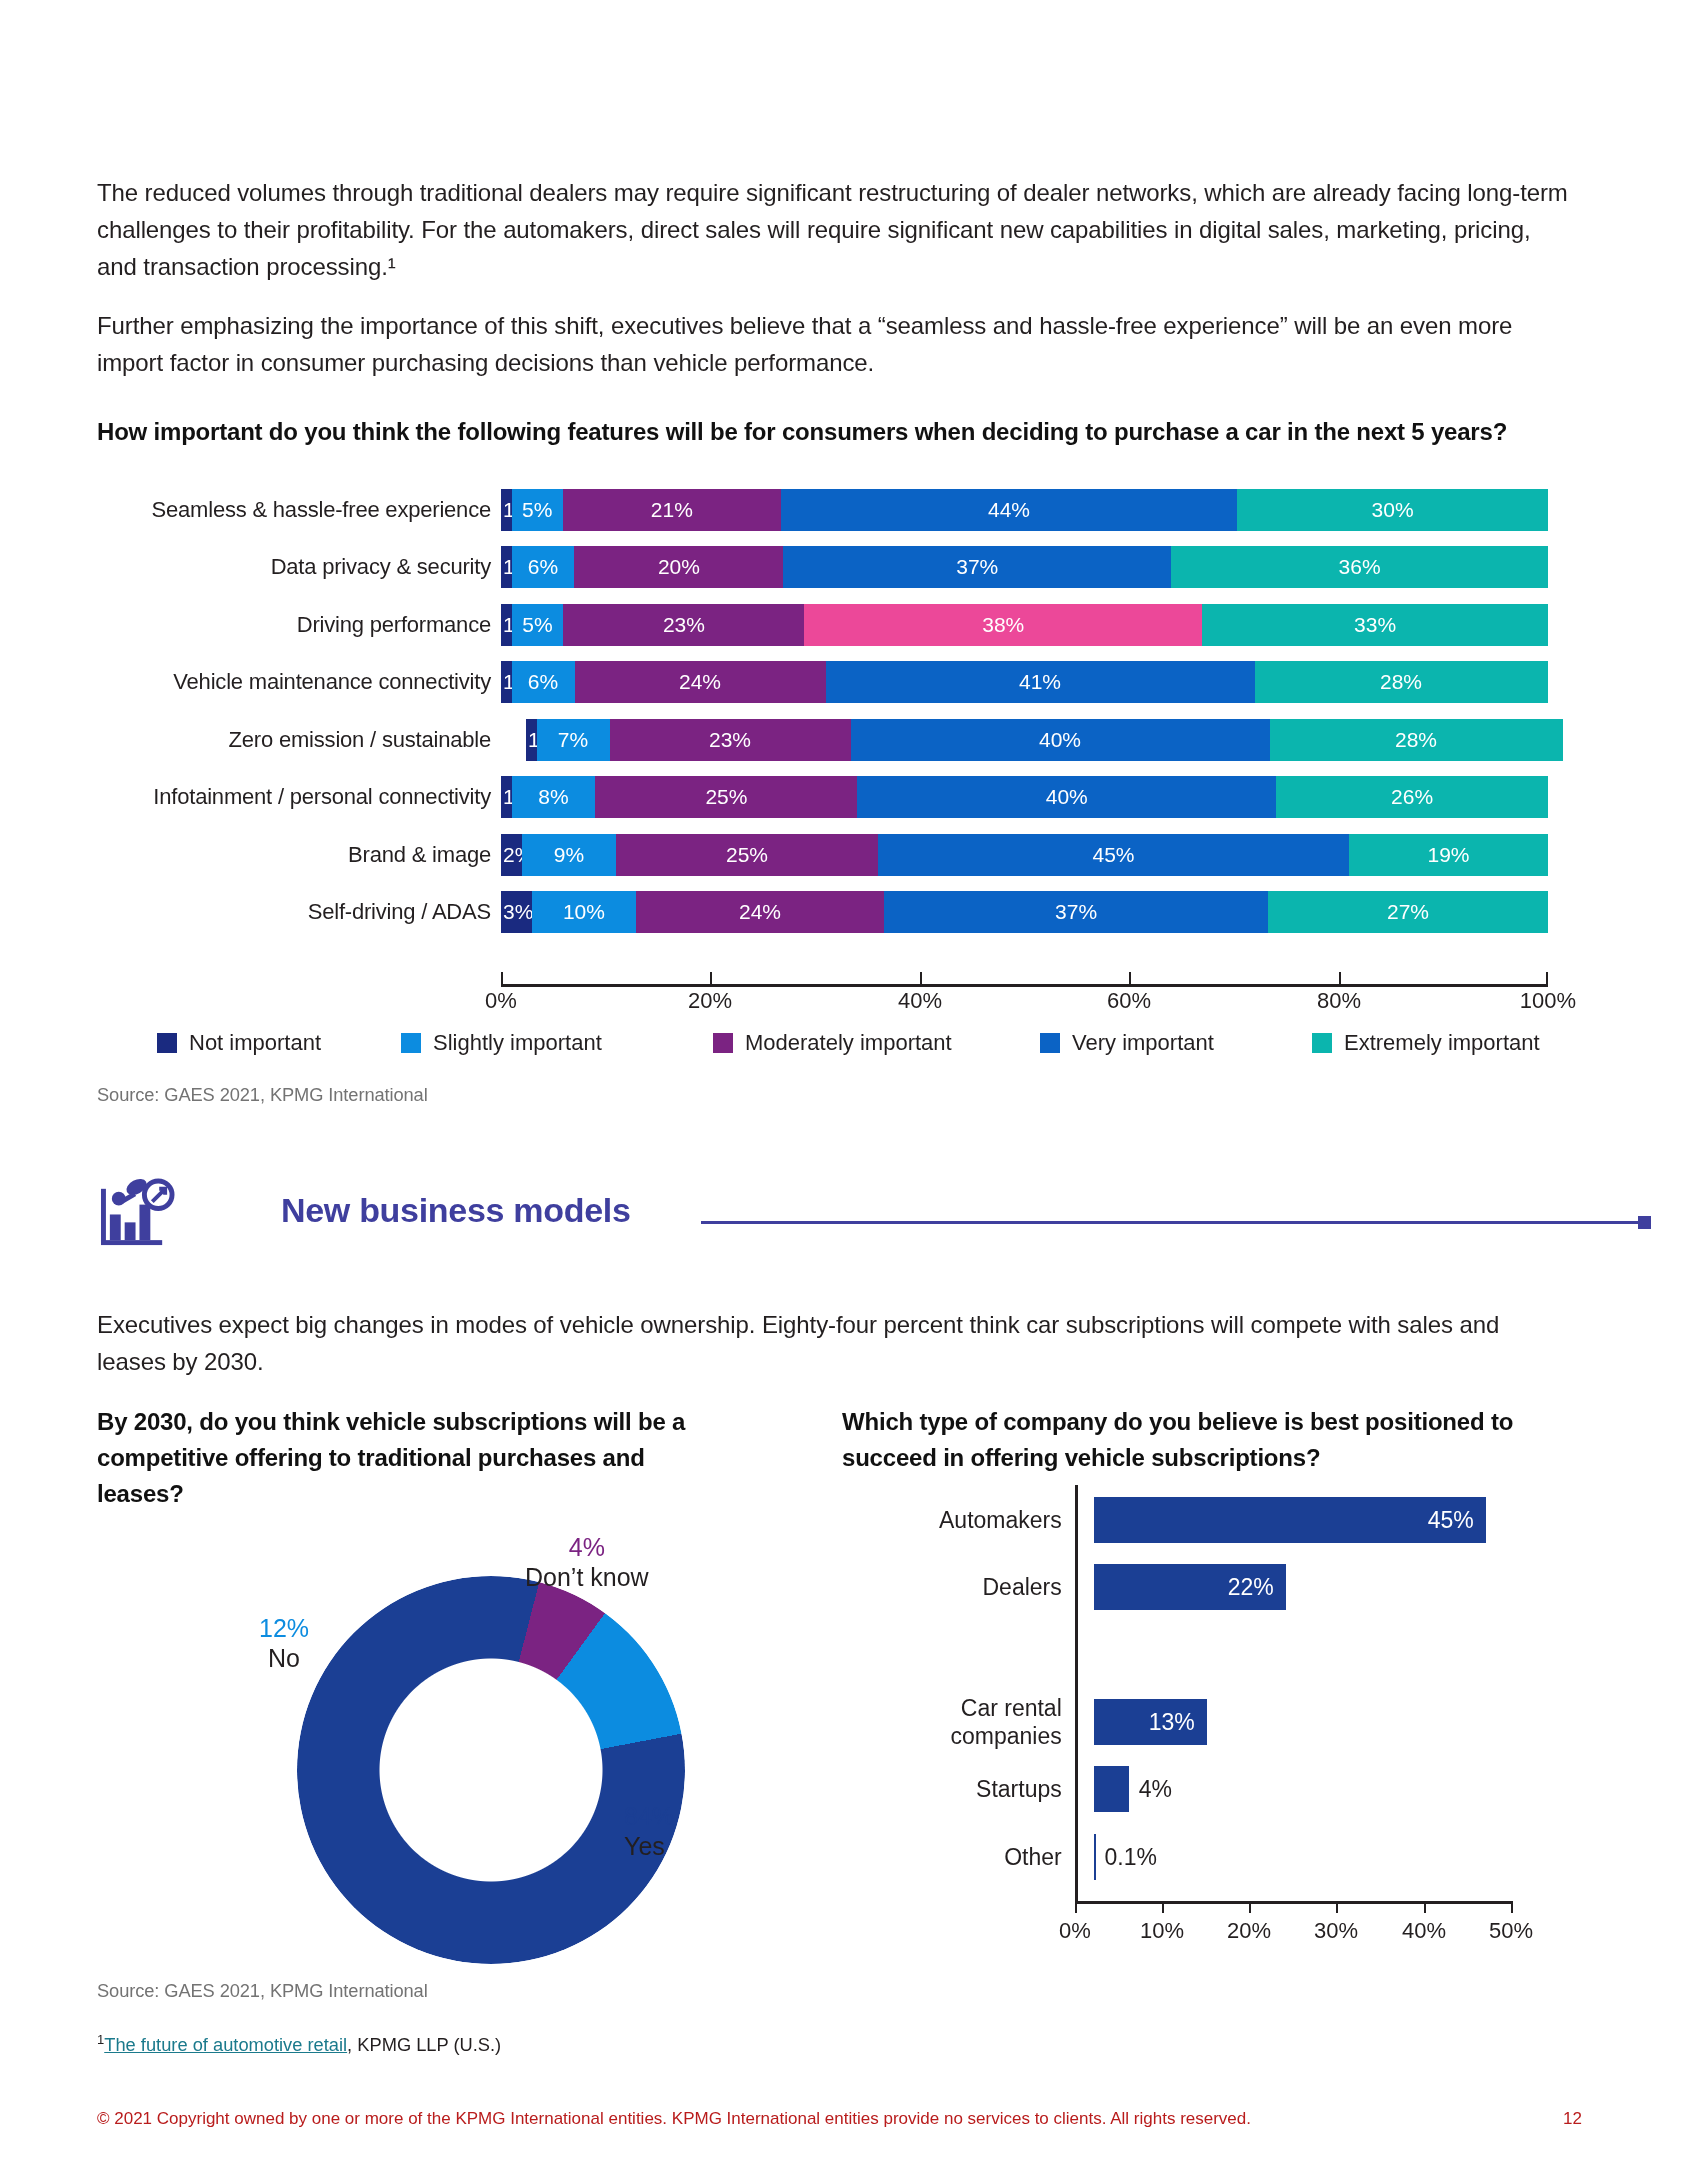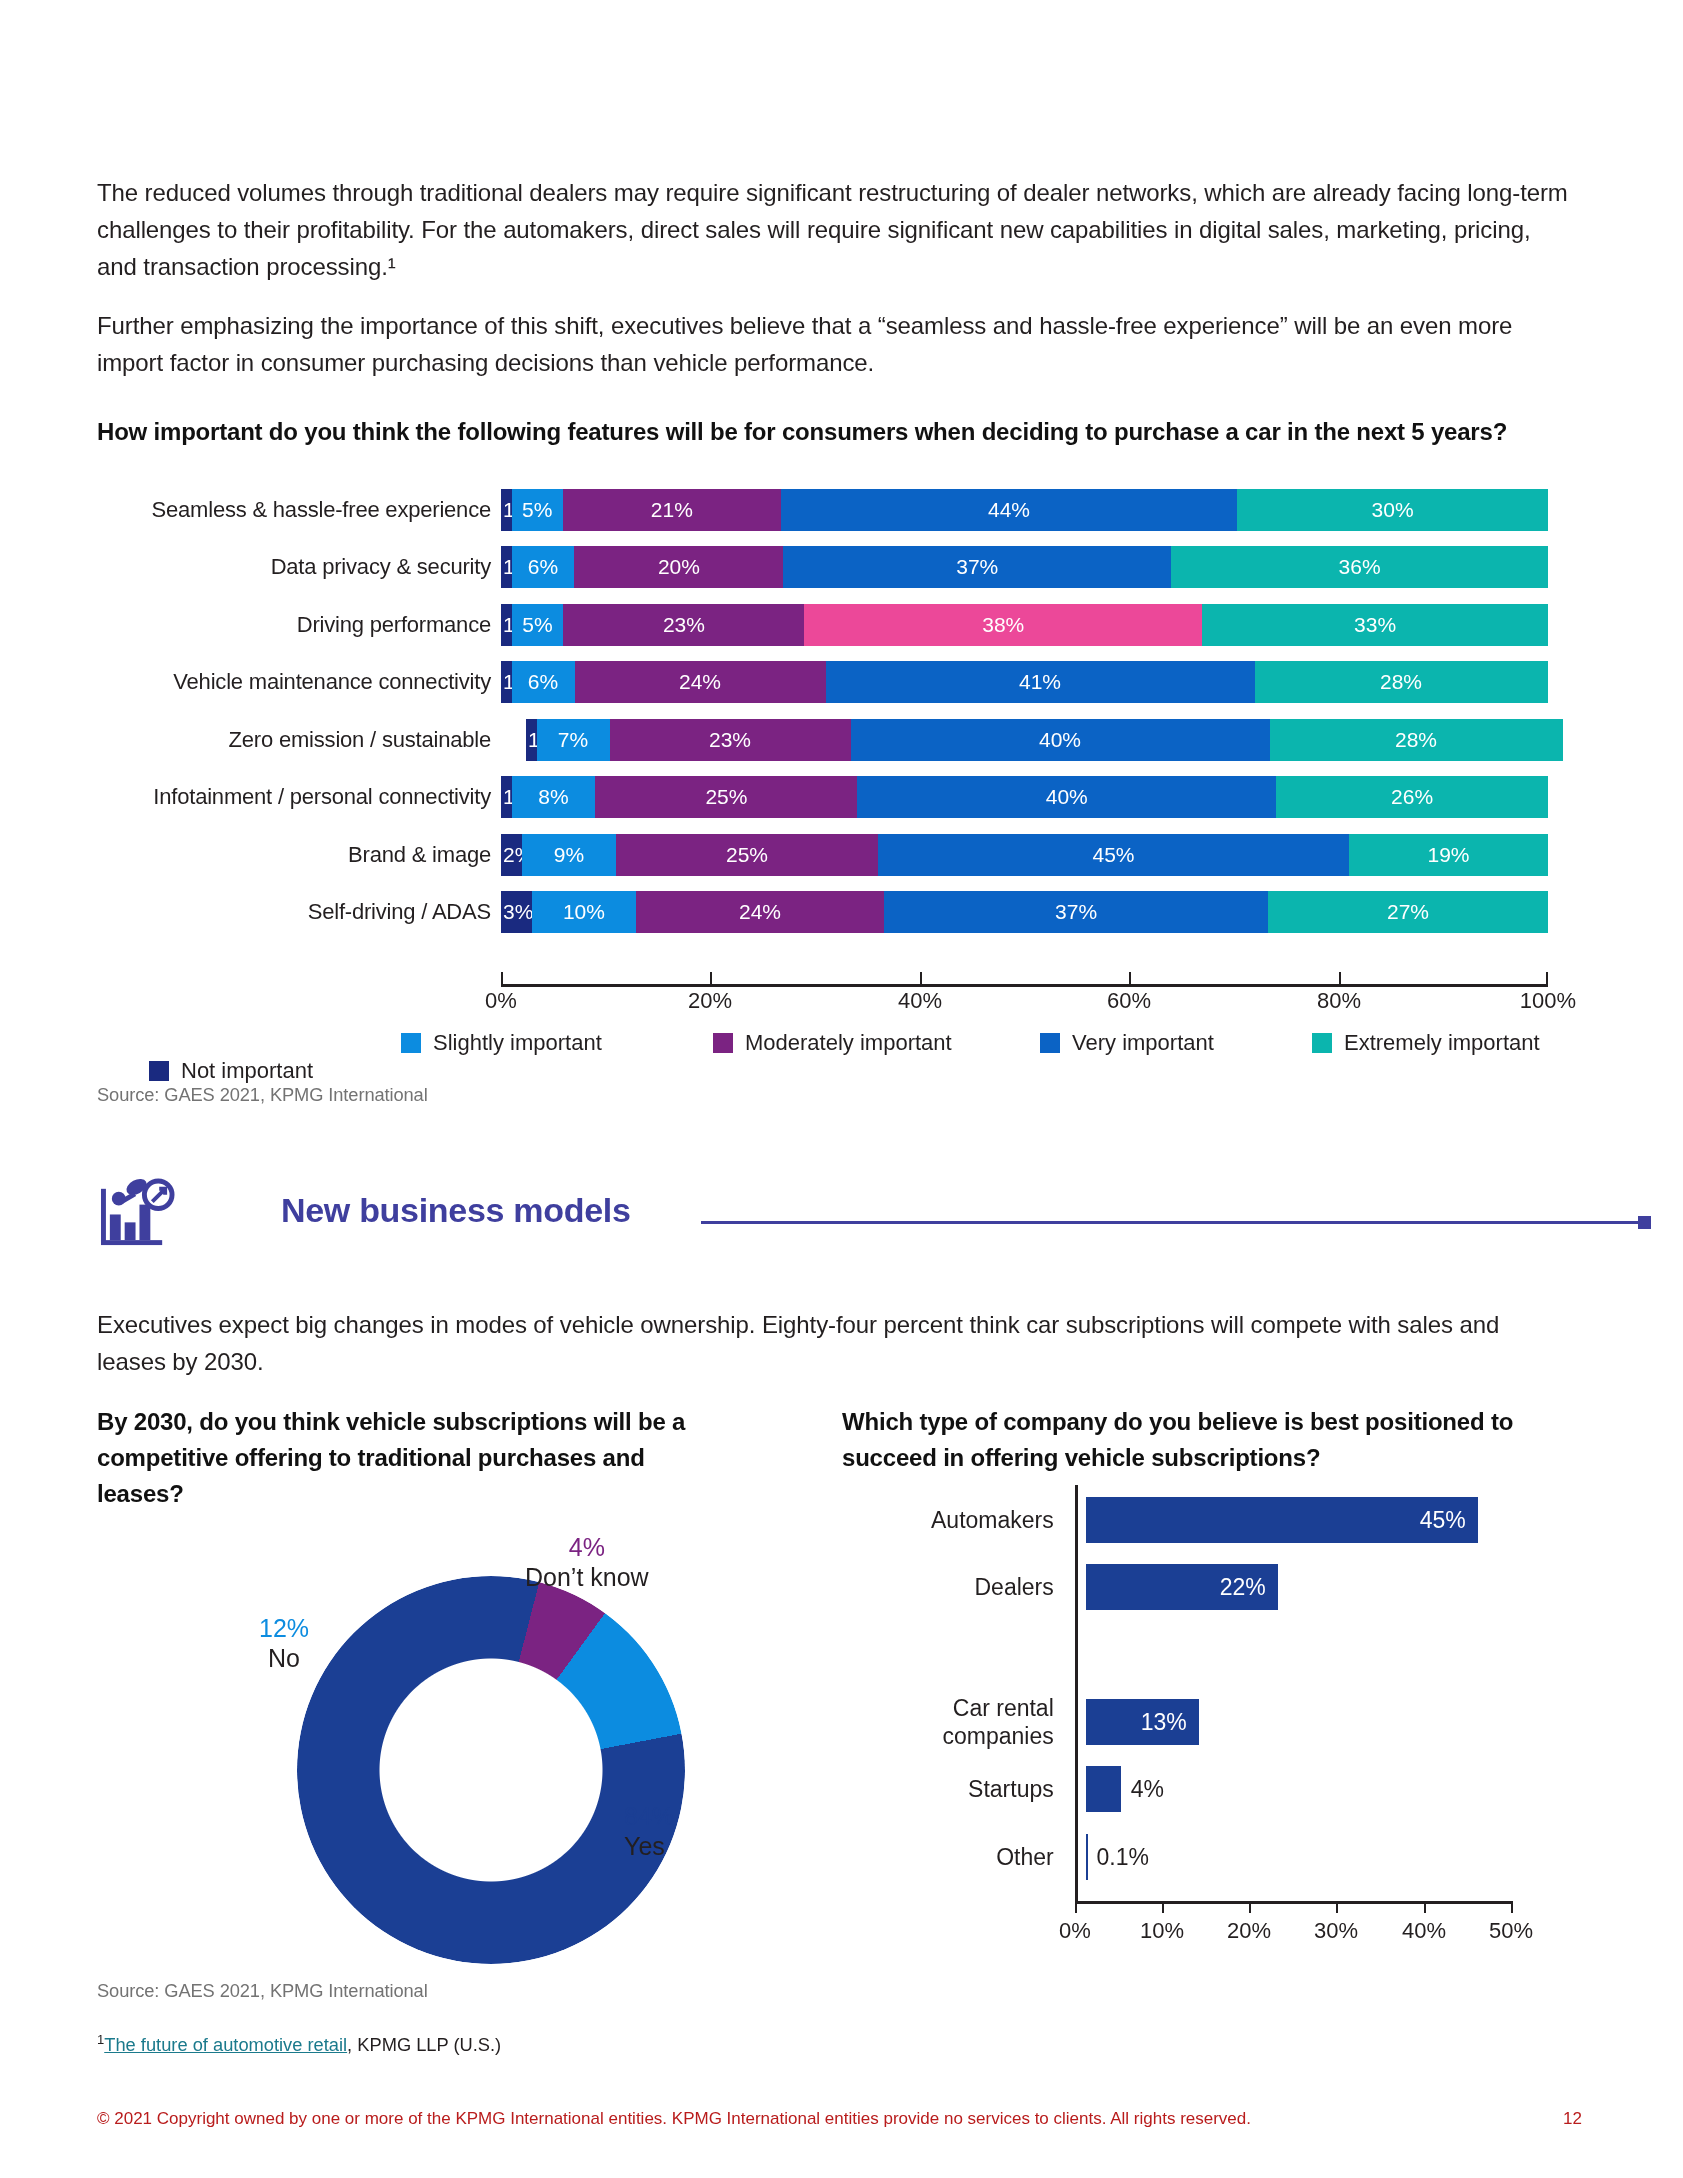--- a/index.html
+++ b/index.html
@@ -99,21 +99,21 @@
   .dlabel { position:absolute; text-align:center; line-height:30px; white-space:nowrap; }
   .dpct { font-size:25px; }
   .dname { font-size:25px; color:#231f20; }
 
   #dl-dk { left:248px; top:-12px; text-align:center; }
   #dl-no { left:-18px; top:69px; text-align:center; }
   #dl-yes { left:347px; top:257px; text-align:left; }
 
   
   #hchart { position:absolute; left:881px; top:1485px; width:693px; height:465px; }
-  .hrow { position:absolute; left:8px; width:693px; height:61px; display:flex; align-items:center;gap:18px; }
+  .hrow { position:absolute; left:16px; width:693px; height:61px; display:flex; align-items:center;gap:18px; }
   .hcat {
     width:180px; text-align:right; padding-right:14px;
     font-size:23px; color:#231f20; line-height:28px;
   }
   .hbarwrap { position:relative; width:500px; height:61px; display:flex; align-items:center; }
   .hbar { height:46px; background:#1b3f94; position:relative; }
   .hval { position:absolute; font-size:23px; line-height:46px; white-space:nowrap; }
   .hval.inside { color:#ffffff; right:12px; }
   .hval.outside { color:#231f20; }
   #haxisline { position:absolute; left:194px; top:0px; width:3px; height:416px; background:#231f20; }
@@ -227,21 +227,21 @@
   <div id="saxis">
     <div id="saxisline"></div>
   <div class="stick" style="left: 0px;"></div>
       <div class="stick" style="left: 209px;"></div>
       <div class="stick" style="left: 419px;"></div>
       <div class="stick" style="left: 628px;"></div>
       <div class="stick" style="left: 838px;"></div>
       <div class="stick" style="left: 1045px;"></div>
     </div>
   <div id="slegend">
-      <div class="lgi" style="left: 0px; margin-top: 28px;">
+      <div class="lgi" style="left: 8px;">
         <span class="lgsw" style="background: rgb(26, 42, 128);"></span>
         <span>Not important</span>
       </div>
       <div class="lgi" style="left: 252px;">
         <span class="lgsw" style="background: rgb(12, 140, 224);"></span>
         <span>Slightly important</span>
       </div>
       <div class="lgi" style="left: 564px;">
         <span class="lgsw" style="background: rgb(123, 35, 130);"></span>
         <span>Moderately important</span>

